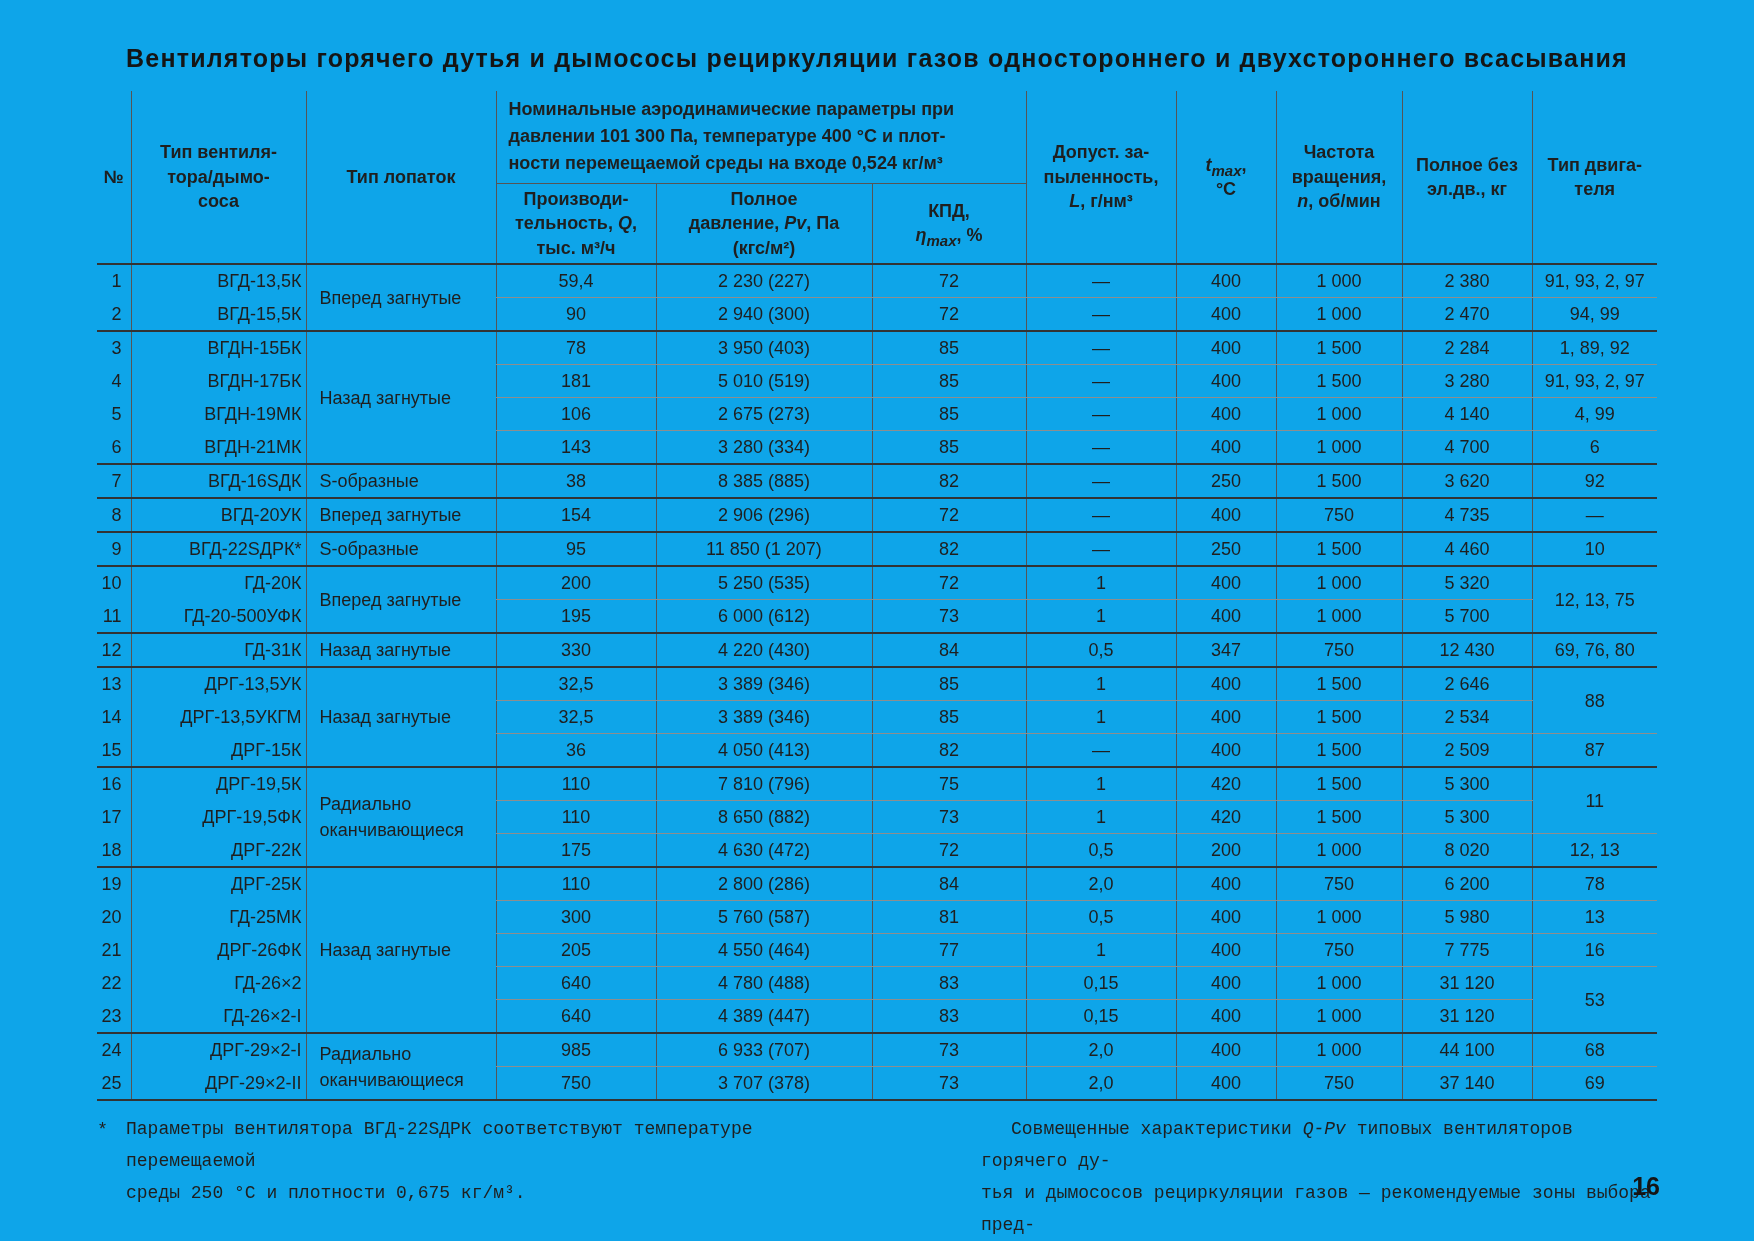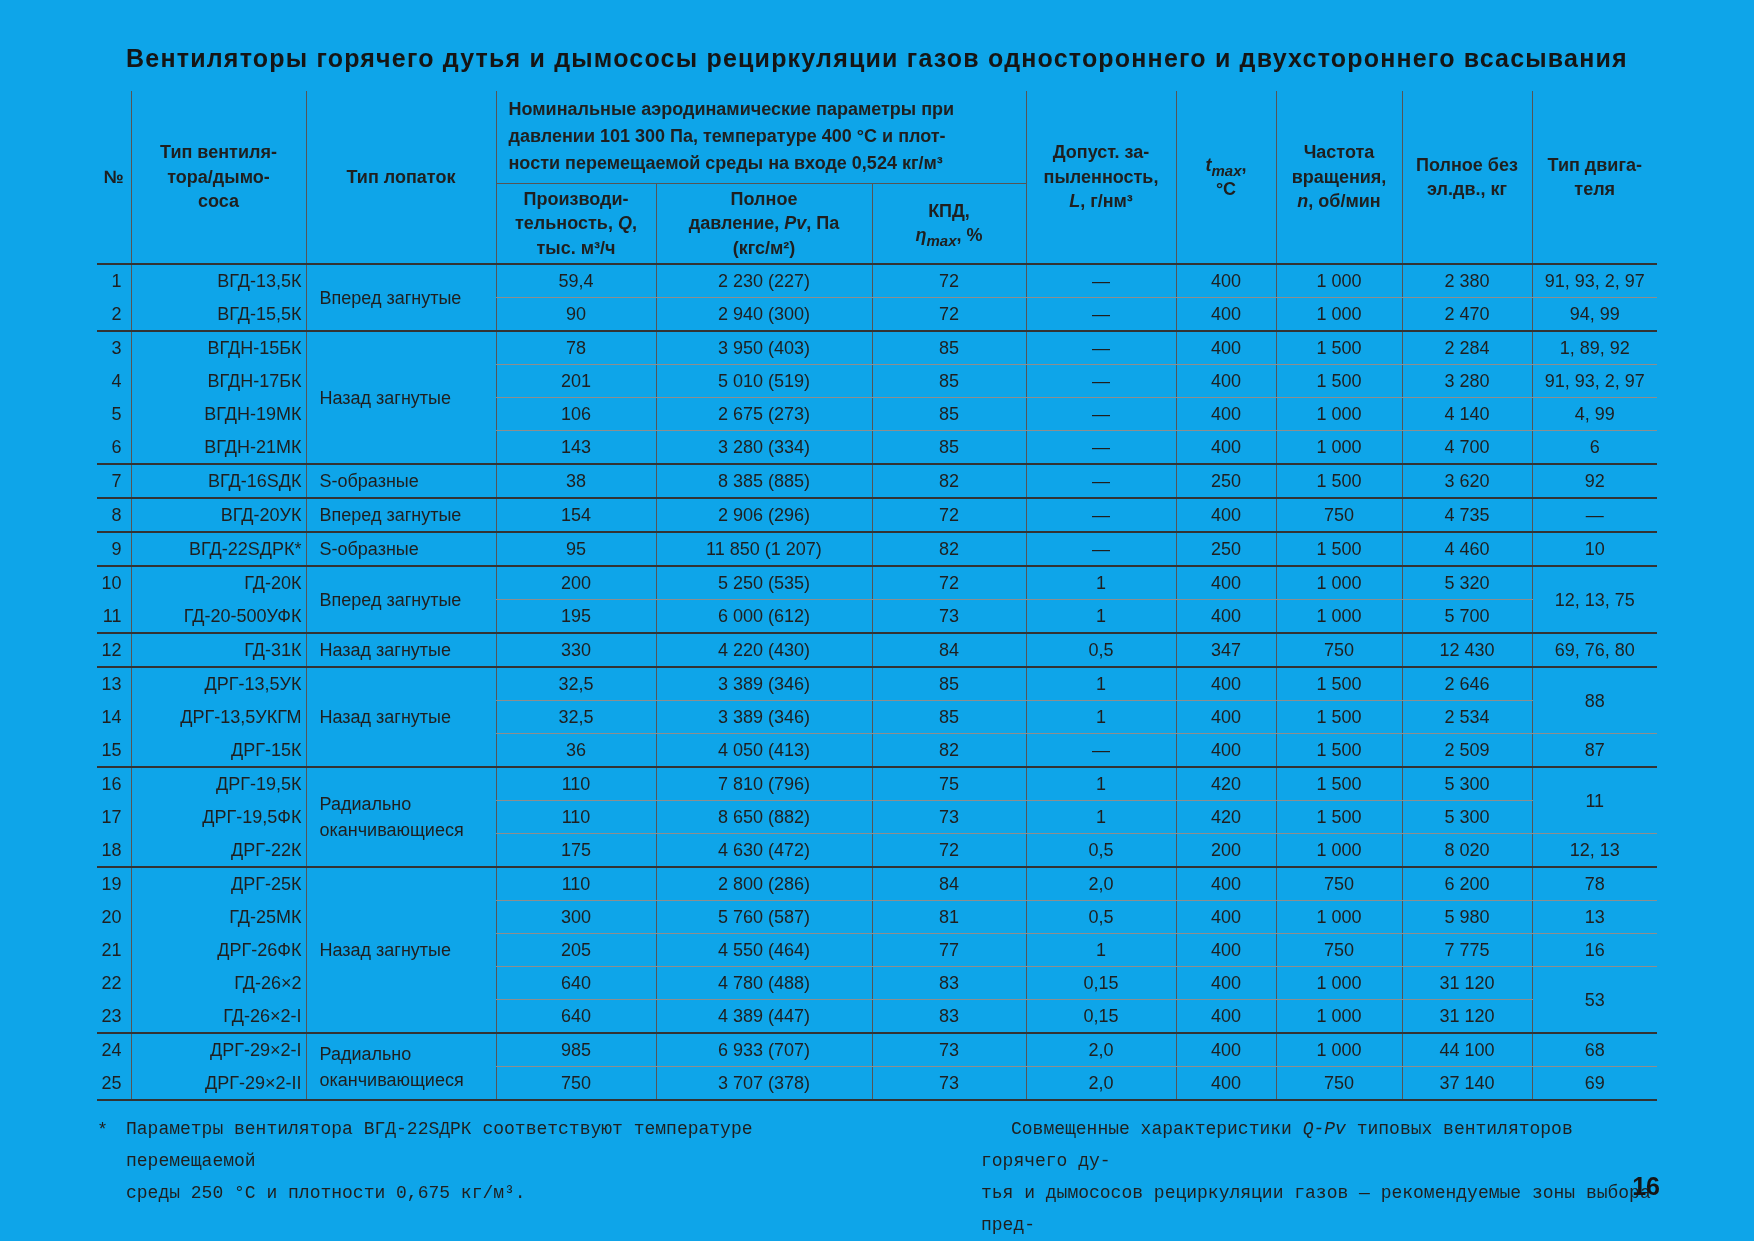--- a/index.html
+++ b/index.html
@@ -166,21 +166,21 @@
           <td class="c-data b-thin">85</td>
           <td class="c-data b-thin">—</td>
           <td class="c-data b-thin">400</td>
           <td class="c-data b-thin">1 500</td>
           <td class="c-data b-thin">2 284</td>
           <td class="c-data c-motor b-thin">1, 89, 92</td>
         </tr>
         <tr>
           <td class="c-num b-none">4</td>
           <td class="c-name b-none">ВГДН-17БК</td>
-          <td class="c-data b-thin">201</td>
+          <td class="c-data b-thin">181</td>
           <td class="c-data b-thin">5 010 (519)</td>
           <td class="c-data b-thin">85</td>
           <td class="c-data b-thin">—</td>
           <td class="c-data b-thin">400</td>
           <td class="c-data b-thin">1 500</td>
           <td class="c-data b-thin">3 280</td>
           <td class="c-data c-motor b-thin">91, 93, 2, 97</td>
         </tr>
         <tr>
           <td class="c-num b-none">5</td>

